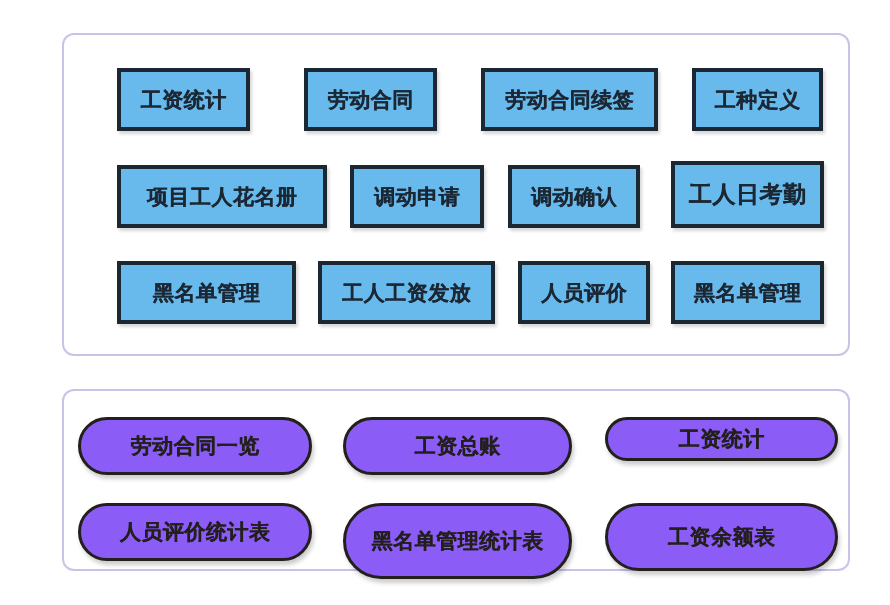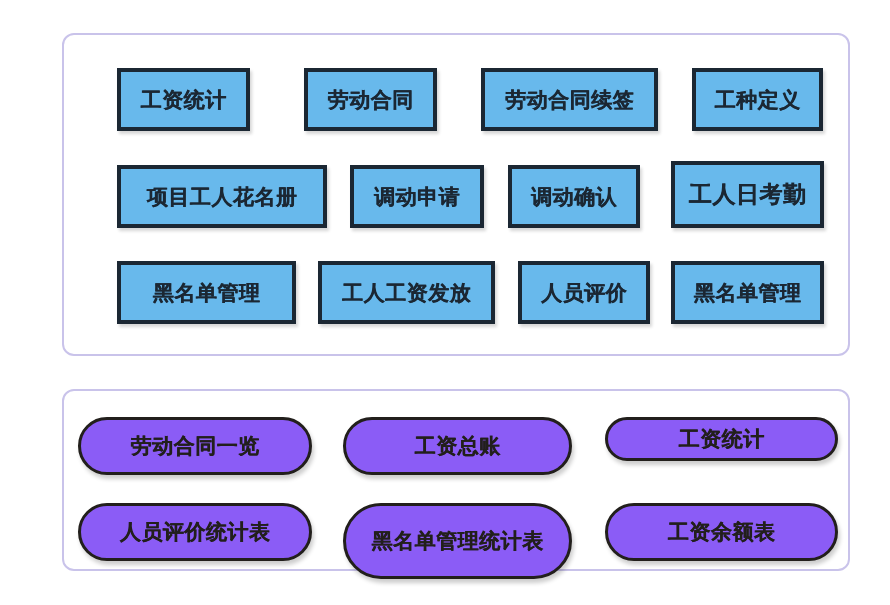--- a/index.html
+++ b/index.html
@@ -98,14 +98,14 @@
     <div class="mod-btn sz-n" style="left: 318px; top: 261px; width: 177px; height: 63px; text-align: right;">工人工资发放</div>
     <div class="mod-btn sz-n" style="left: 518px; top: 261px; width: 132px; height: 63px;">人员评价</div>
     <div class="mod-btn sz-n" style="left: 671px; top: 261px; width: 153px; height: 63px;">黑名单管理</div>
   </div>
 <div id="report-buttons-layer">
     <div class="rep-btn" style="left: 78px; top: 417px; width: 234px; height: 58px;">劳动合同一览</div>
     <div class="rep-btn" style="left: 343px; top: 417px; width: 229px; height: 58px;">工资总账</div>
     <div class="rep-btn" style="left: 605px; top: 417px; width: 233px; height: 44px;">工资统计</div>
     <div class="rep-btn" style="left: 78px; top: 503px; width: 234px; height: 58px;">人员评价统计表</div>
     <div class="rep-btn" style="left: 343px; top: 503px; width: 229px; height: 76px;">黑名单管理统计表</div>
-    <div class="rep-btn" style="left: 605px; top: 503px; width: 233px; height: 58px;">工资余额表</div>
+    <div class="rep-btn" style="left: 605px; top: 503px; width: 233px; height: 68px;">工资余额表</div>
   </div>
 
 </body></html>

